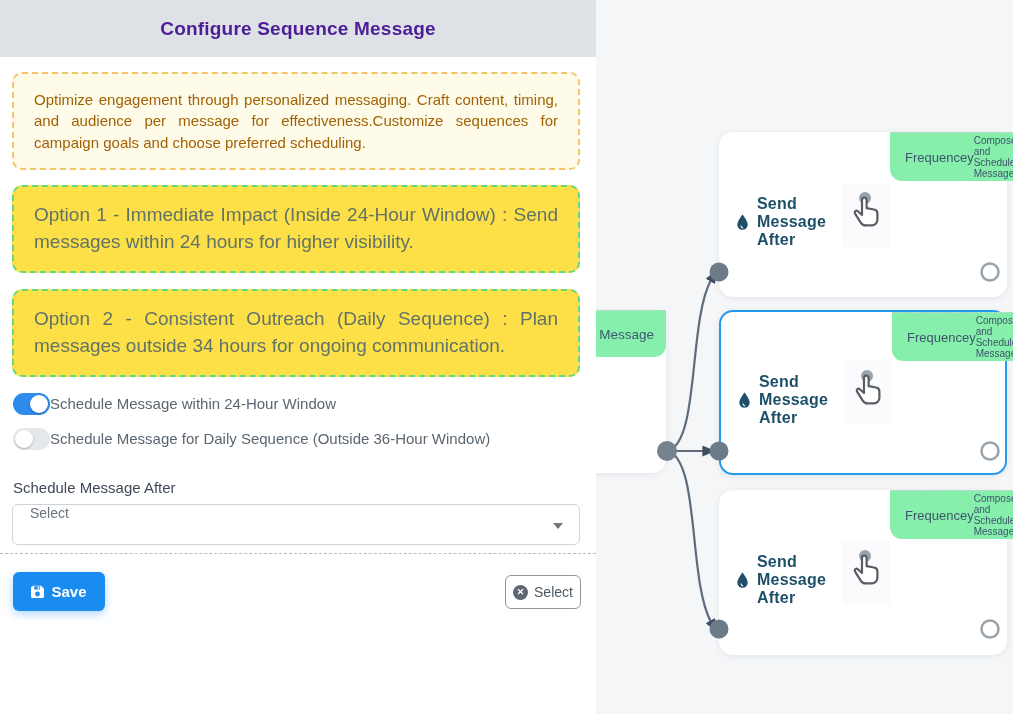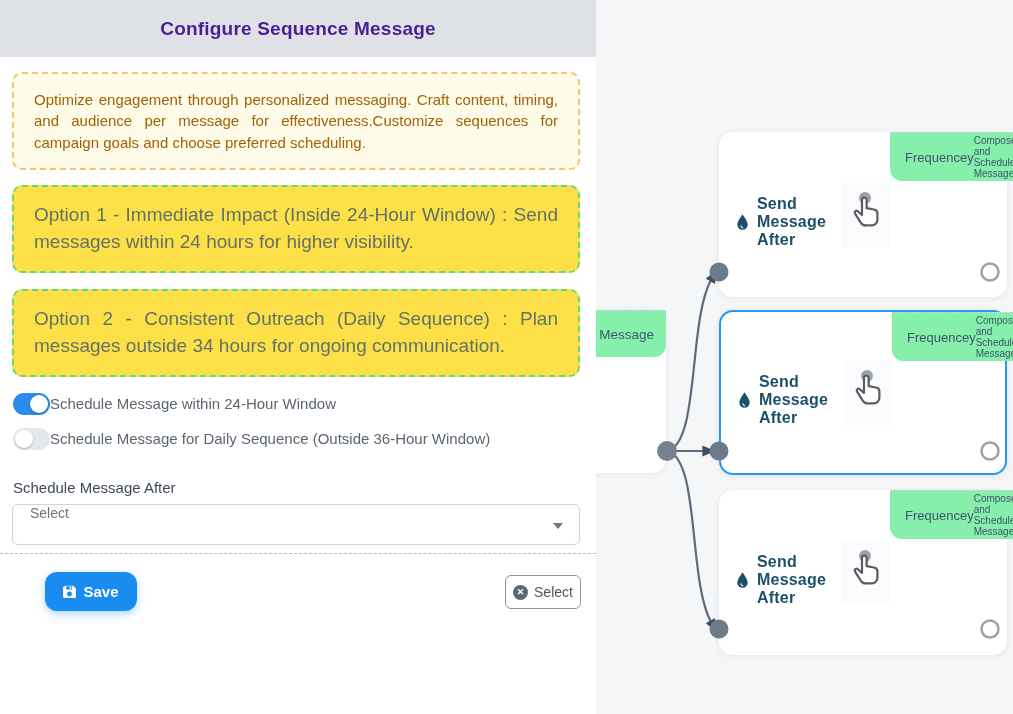--- a/index.html
+++ b/index.html
@@ -68,24 +68,24 @@
                 background: #fff; display: flex; align-items: flex-start; position: relative;
                 cursor: pointer; }
   .select-value { padding-left: 17px; font-size: 14px; color: #6c757d; }
   .caret-down { position: absolute; right: 16px; top: 18px; width: 0; height: 0;
                 border-left: 5px solid transparent; border-right: 5px solid transparent;
                 border-top: 6px solid #6e767e; }
 
   .panel-footer { position: absolute; left: 0; right: 0; top: 553px; bottom: 0;
                   border-top: 1px dashed #b5bcc3; }
   .save-btn { position: absolute; left: 13px; top: 18px; width: 92px; height: 39px;
-              background: #1a8cf0; border: none; border-radius: 12px; color: #fff;
+              background: #1a8cf0; border: none; border-radius: 6px; color: #fff;
               font-family: "Liberation Sans", sans-serif; font-size: 15px; font-weight: 700;
               display: flex; align-items: center; justify-content: center; gap: 7px;
-              cursor: pointer; box-shadow: 0 3px 8px rgba(26,140,240,.35); margin-left: 32px; }
+              cursor: pointer; box-shadow: 0 3px 8px rgba(26,140,240,.35); }
   .close-btn { position: absolute; right: 15px; top: 21px; width: 76px; height: 34px;
                background: #fff; border: 1px solid #8d959d; border-radius: 6px;
                font-family: "Liberation Sans", sans-serif; font-size: 14px; color: #4c5761;
                display: flex; align-items: center; justify-content: center; gap: 6px; cursor: pointer; }
   .close-circle { width: 15px; height: 15px; border-radius: 50%; background: #5d6771;
                   color: #fff; font-size: 9px; font-weight: 700; line-height: 15px;
                   text-align: center; display: inline-block; }
 </style>
 </head>
 <body>

